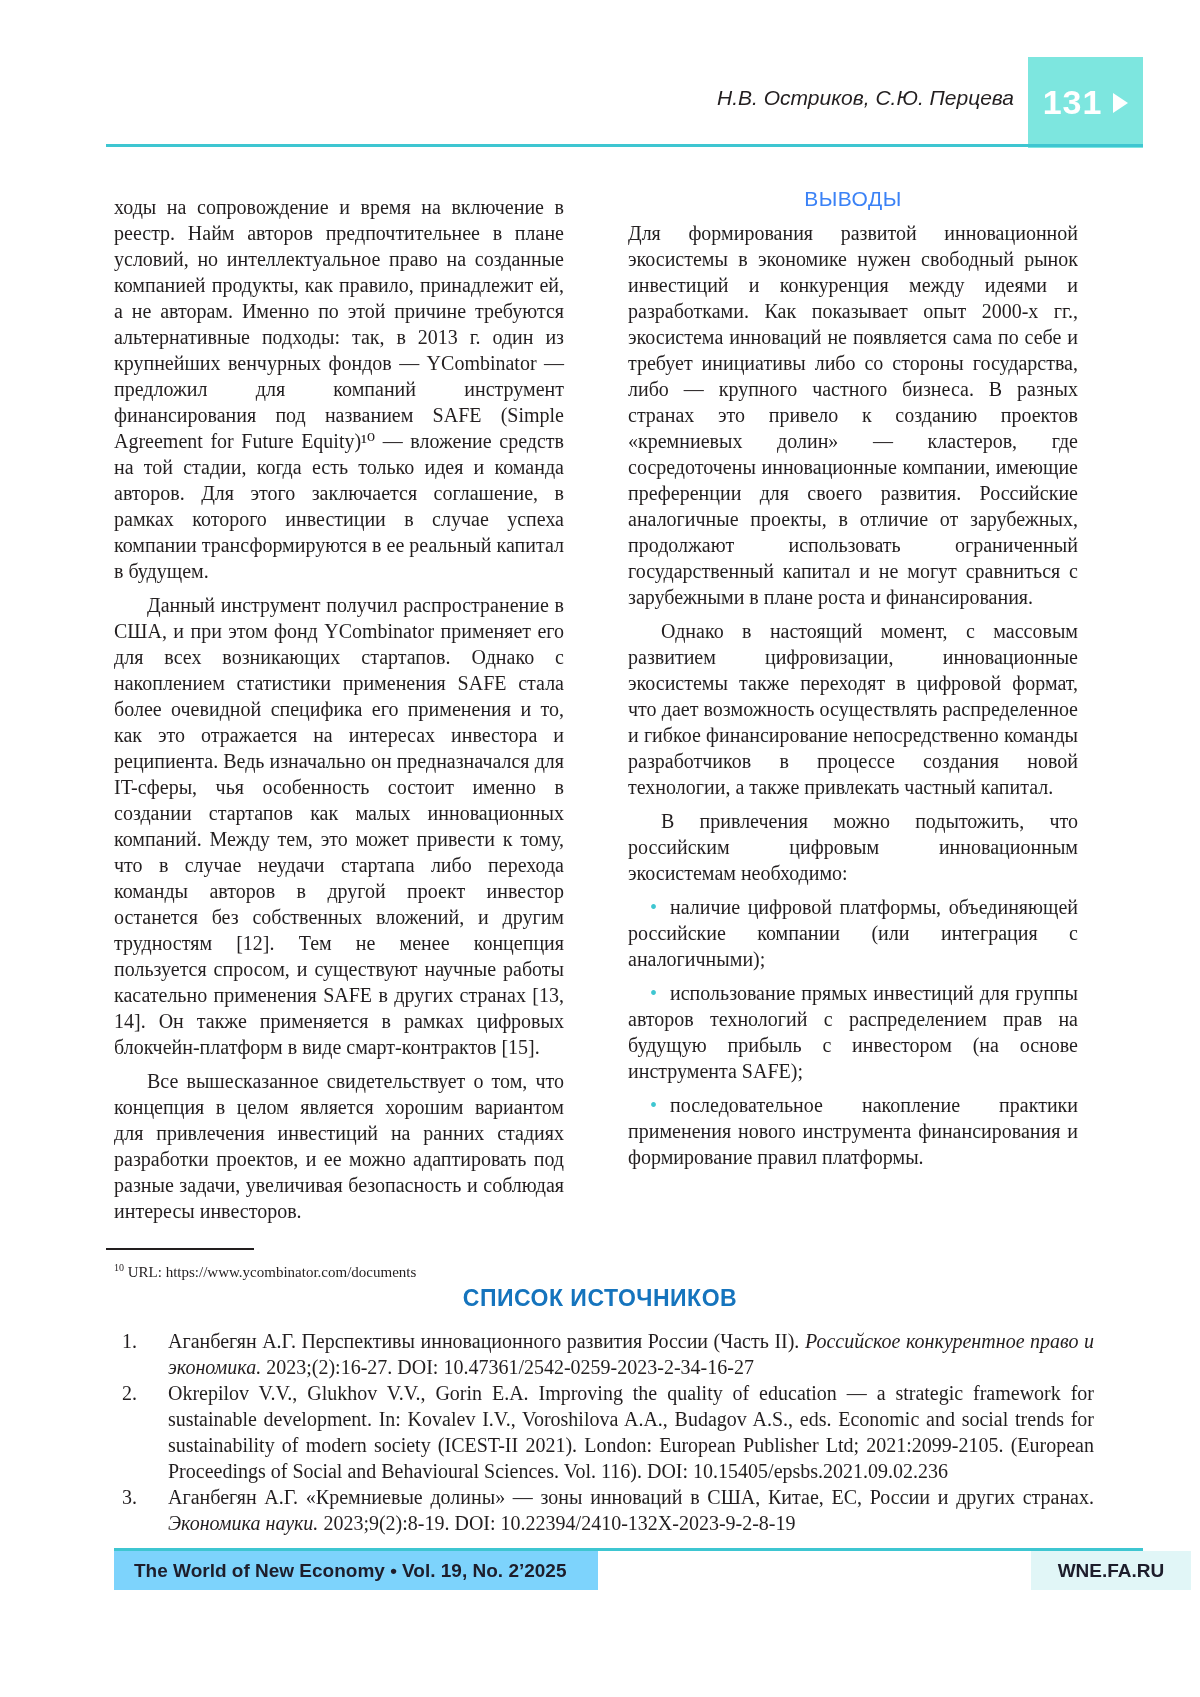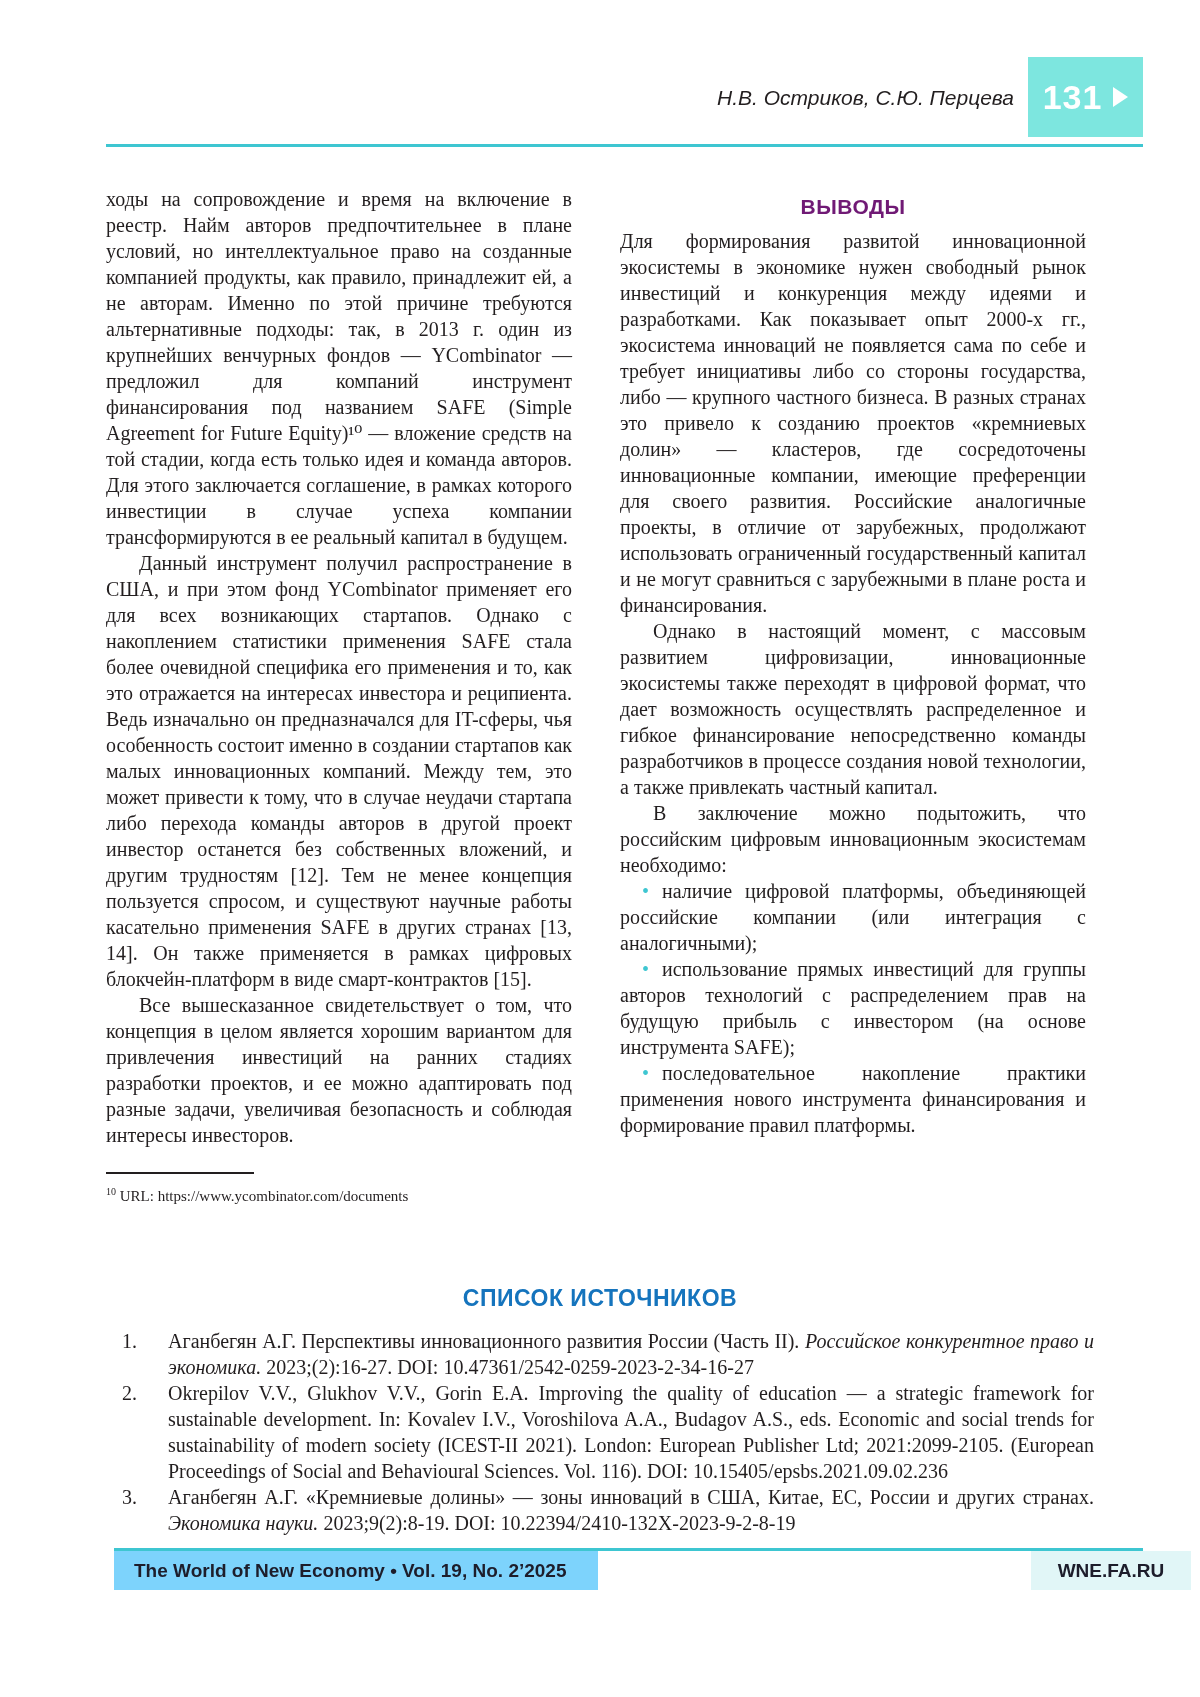--- a/index.html
+++ b/index.html
@@ -7,41 +7,41 @@
     position:relative;width:1200px;height:1697px;background:#ffffff;
     font-family:"Liberation Serif","DejaVu Serif",serif;color:#221e1f;overflow:hidden;border-radius:20px;
   }
   
   .authors{
     position:absolute;top:86px;right:186px;
     font-family:"Liberation Sans","DejaVu Sans",sans-serif;
     font-style:italic;font-size:21px;color:#221e1f;white-space:nowrap;
   }
   .page-badge{
-    position:absolute;left:1028px;top:57px;width:115px;height:80px;
+    position:absolute;left:1028px;top:57px;width:115px;height:91px;
     background:#7de6df;display:flex;align-items:center;justify-content:center;gap:11px;
   }
   .page-badge .num{
     font-family:"Liberation Sans","DejaVu Sans",sans-serif;
     font-weight:bold;font-size:34px;color:#ffffff;letter-spacing:1px;
   }
   .arrow-right{
     width:0;height:0;
     border-top:10px solid transparent;border-bottom:10px solid transparent;
     border-left:15px solid #ffffff;
   }
   .header-rule{position:absolute;left:106px;top:144px;width:1037px;height:3px;background:#3ec6d1;}
   
   .columns{position:absolute;left:106px;top:186px;width:980px;display:flex;gap:48px;}
   .col{width:466px;font-size:20px;line-height:26px;text-align:justify;hyphens:none;}
-  .col p{margin:0;}
+  .col p{margin:8px;}
   p.ind{text-indent:33px;}
   .conclusions{
-    margin:8px;font-family:"Liberation Sans","DejaVu Sans",sans-serif;
-    font-weight:700;font-size:21px;line-height:26px;color:#701a75;
+    margin:0;font-family:"Liberation Sans","DejaVu Sans",sans-serif;
+    font-weight:400;font-size:21px;line-height:26px;color:#3b82f6;
     text-align:center;letter-spacing:0.5px;
   }
   .bullet{text-indent:22px;}
   .dot{color:#3ec6d1;margin-right:13px;}
   
   .footnote{margin-top:24px;}
   .fn-rule{width:148px;height:2px;background:#221e1f;margin:0 0 9px 0;}
   .fn-text{font-size:15px;line-height:18px;text-align:left;margin:0;}
   .fn-text sup{font-size:10px;}
   
@@ -89,21 +89,21 @@
       <div class="footnote">
         <div class="fn-rule"></div>
         <p class="fn-text"><sup>10</sup> <span>URL: https://www.ycombinator.com/documents</span></p>
       </div>
     </section>
 
     <section class="col">
       <h2 class="conclusions">ВЫВОДЫ</h2>
       <p>Для формирования развитой инновационной экосистемы в экономике нужен свободный рынок инвестиций и конкуренция между идеями и разработками. Как показывает опыт 2000-х гг., экосистема инноваций не появляется сама по себе и требует инициативы либо со стороны государства, либо — крупного частного бизнеса. В разных странах это привело к созданию проектов «кремниевых долин» — кластеров, где сосредоточены инновационные компании, имеющие преференции для своего развития. Российские аналогичные проекты, в отличие от зарубежных, продолжают использовать ограниченный государственный капитал и не могут сравниться с зарубежными в плане роста и финансирования.</p>
       <p class="ind">Однако в настоящий момент, с массовым развитием цифровизации, инновационные экосистемы также переходят в цифровой формат, что дает возможность осуществлять распределенное и гибкое финансирование непосредственно команды разработчиков в процессе создания новой технологии, а также привлекать частный капитал.</p>
-      <p class="ind">В заключение можно подытожить, что российским цифровым инновационным экосистемам необходимо:</p>
+      <p class="ind">В привлечения можно подытожить, что российским цифровым инновационным экосистемам необходимо:</p>
       <p class="bullet"><span class="dot">•</span><span>наличие цифровой платформы, объединяющей российские компании (или интеграция с аналогичными);</span></p>
       <p class="bullet"><span class="dot">•</span><span>использование прямых инвестиций для группы авторов технологий с распределением прав на будущую прибыль с инвестором (на основе инструмента SAFE);</span></p>
       <p class="bullet"><span class="dot">•</span><span>последовательное накопление практики применения нового инструмента финансирования и формирование правил платформы.</span></p>
     </section>
   </div>
 
   <section class="references">
     <h2 class="ref-heading">СПИСОК ИСТОЧНИКОВ</h2>
     <ol class="ref-list">
       <li class="ref-item">

